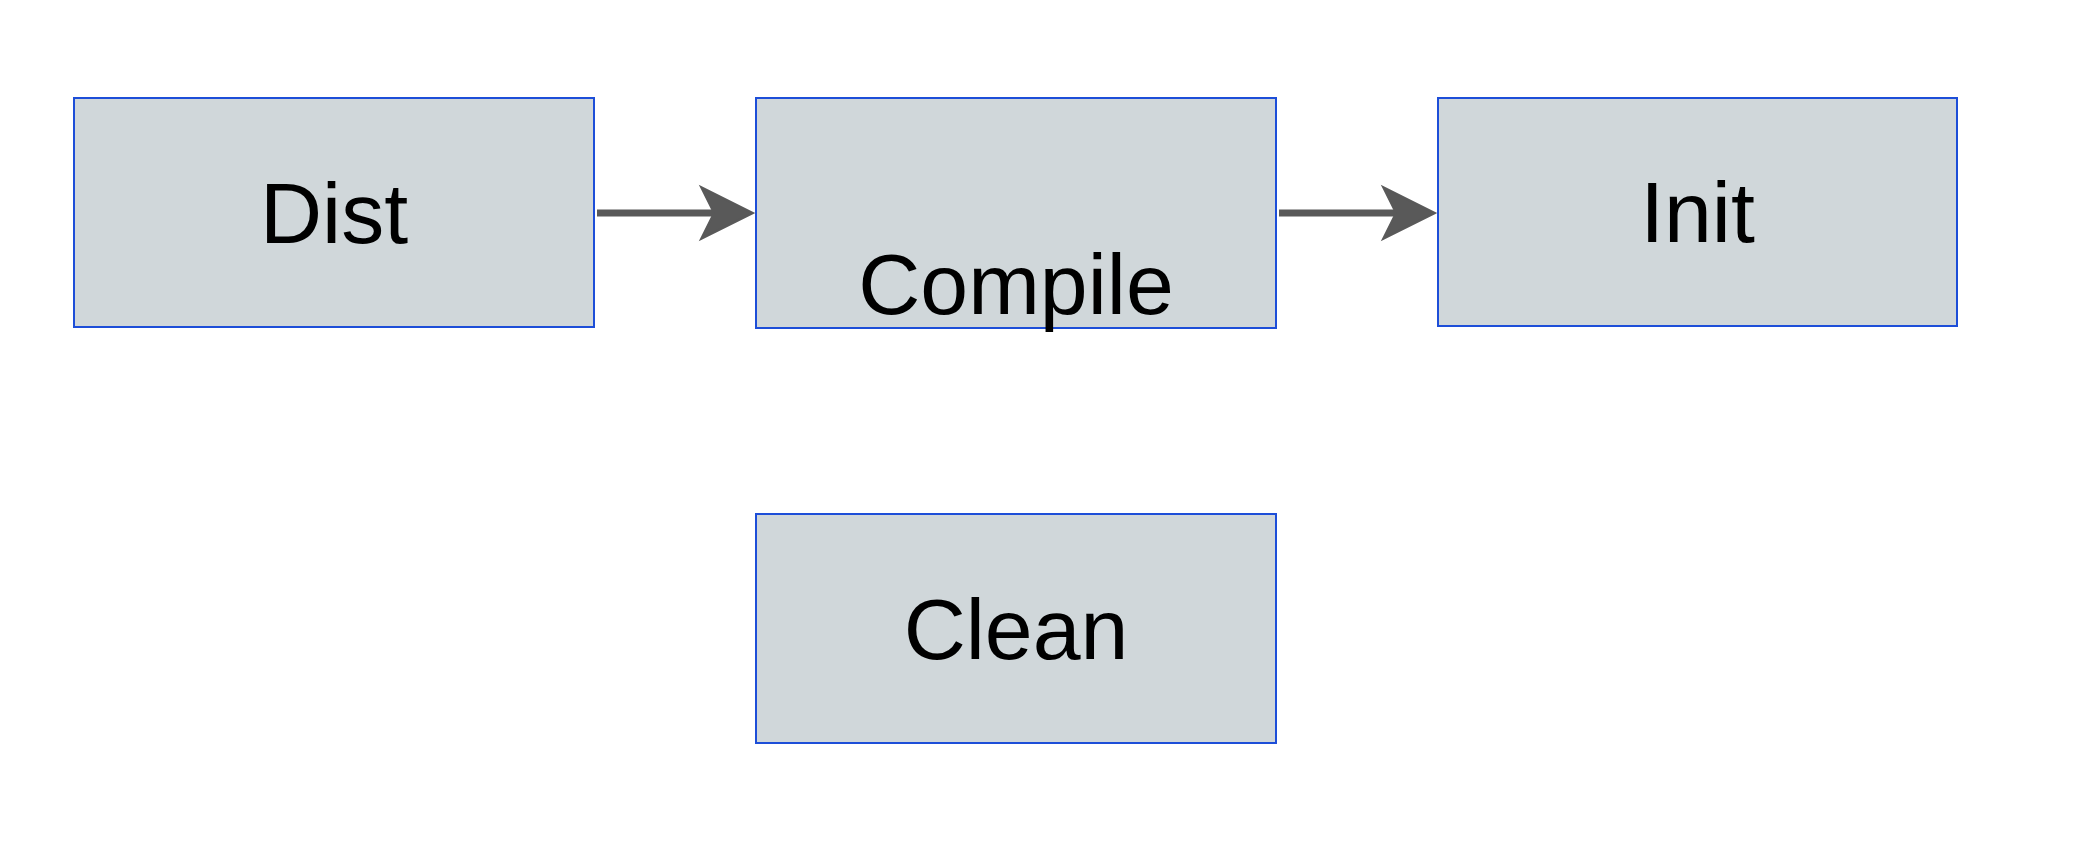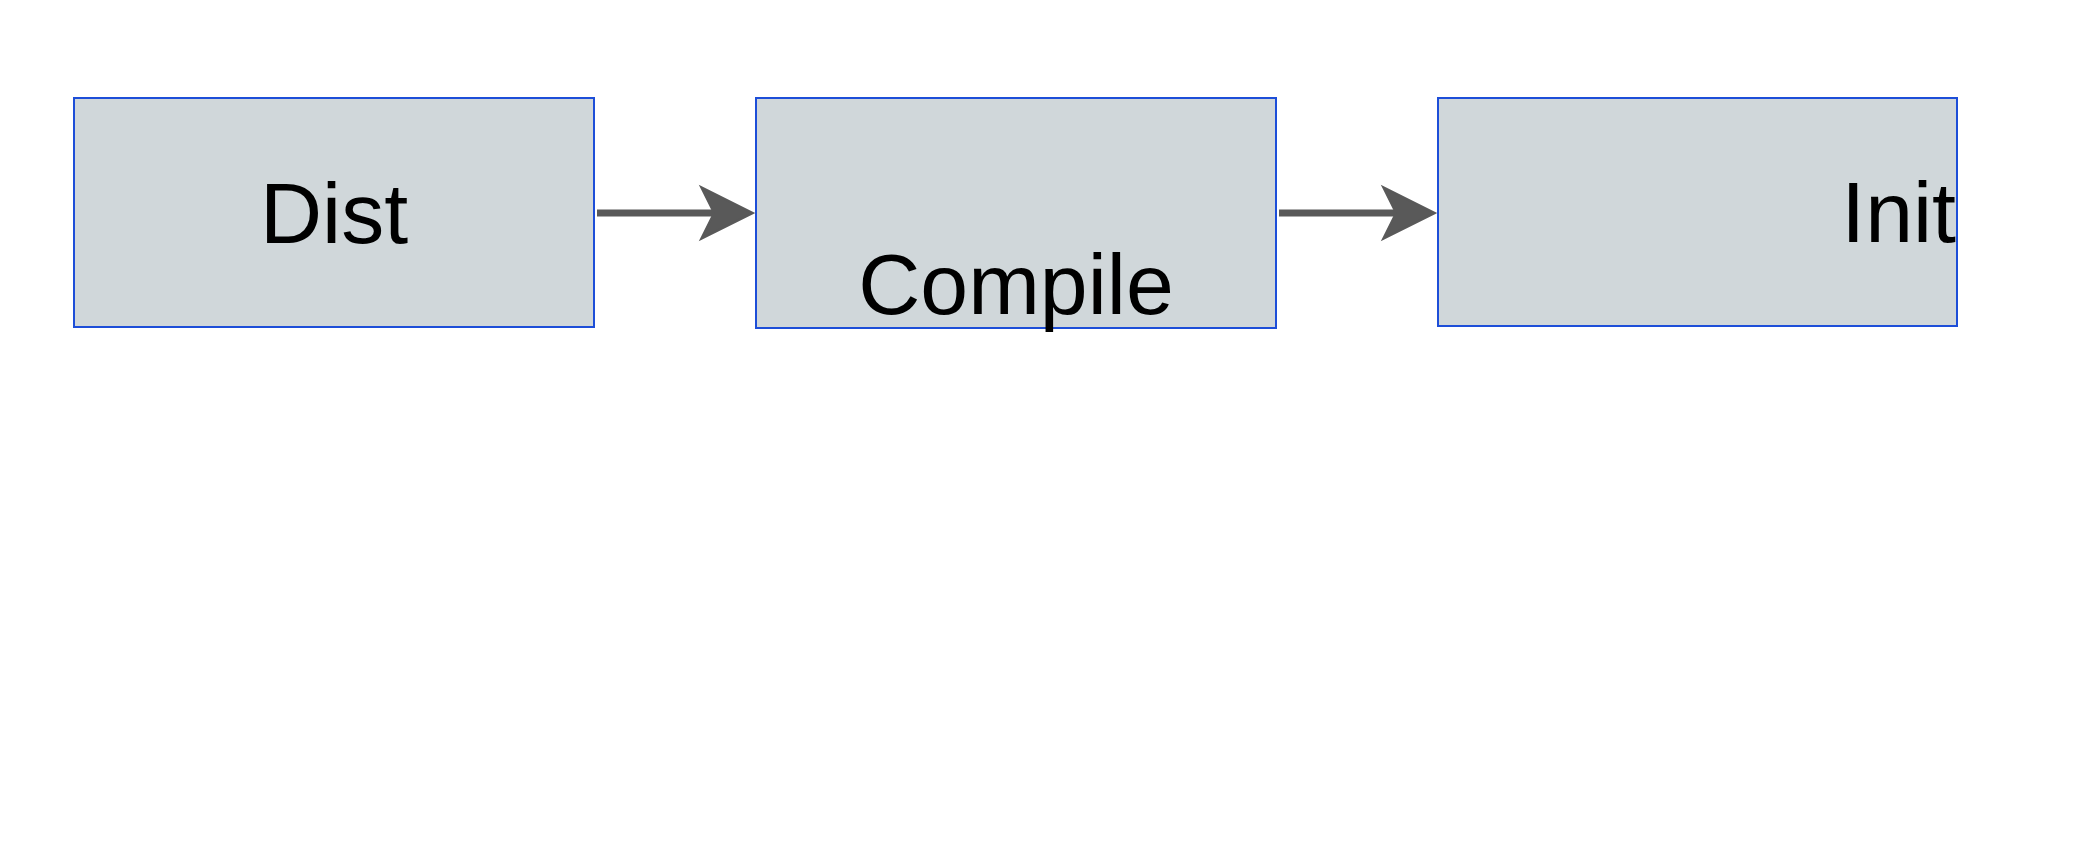--- a/index.html
+++ b/index.html
@@ -70,18 +70,21 @@
   </svg>
 
   <div class="node" style="left:73px; top:97px; width:522px; height:231px;">
     <span class="node-label">Dist</span>
   </div>
 
   <div class="node" style="left:755px; top:97px; width:522px; height:232px;align-items:flex-end;">
     <span class="node-label">Compile</span>
   </div>
 
-  <div class="node" style="left:1437px; top:97px; width:521px; height:230px;justify-content:flex-end;">
+  <div class="node" style="left:1437px; top:97px; width:521px; height:230px;">
     <span class="node-label">Init</span>
   </div>
 
+  <div class="node" style="left:755px; top:513px; width:522px; height:231px;">
+    <span class="node-label">Clean</span>
+  </div>
 
 </div>
 
 </body></html>

